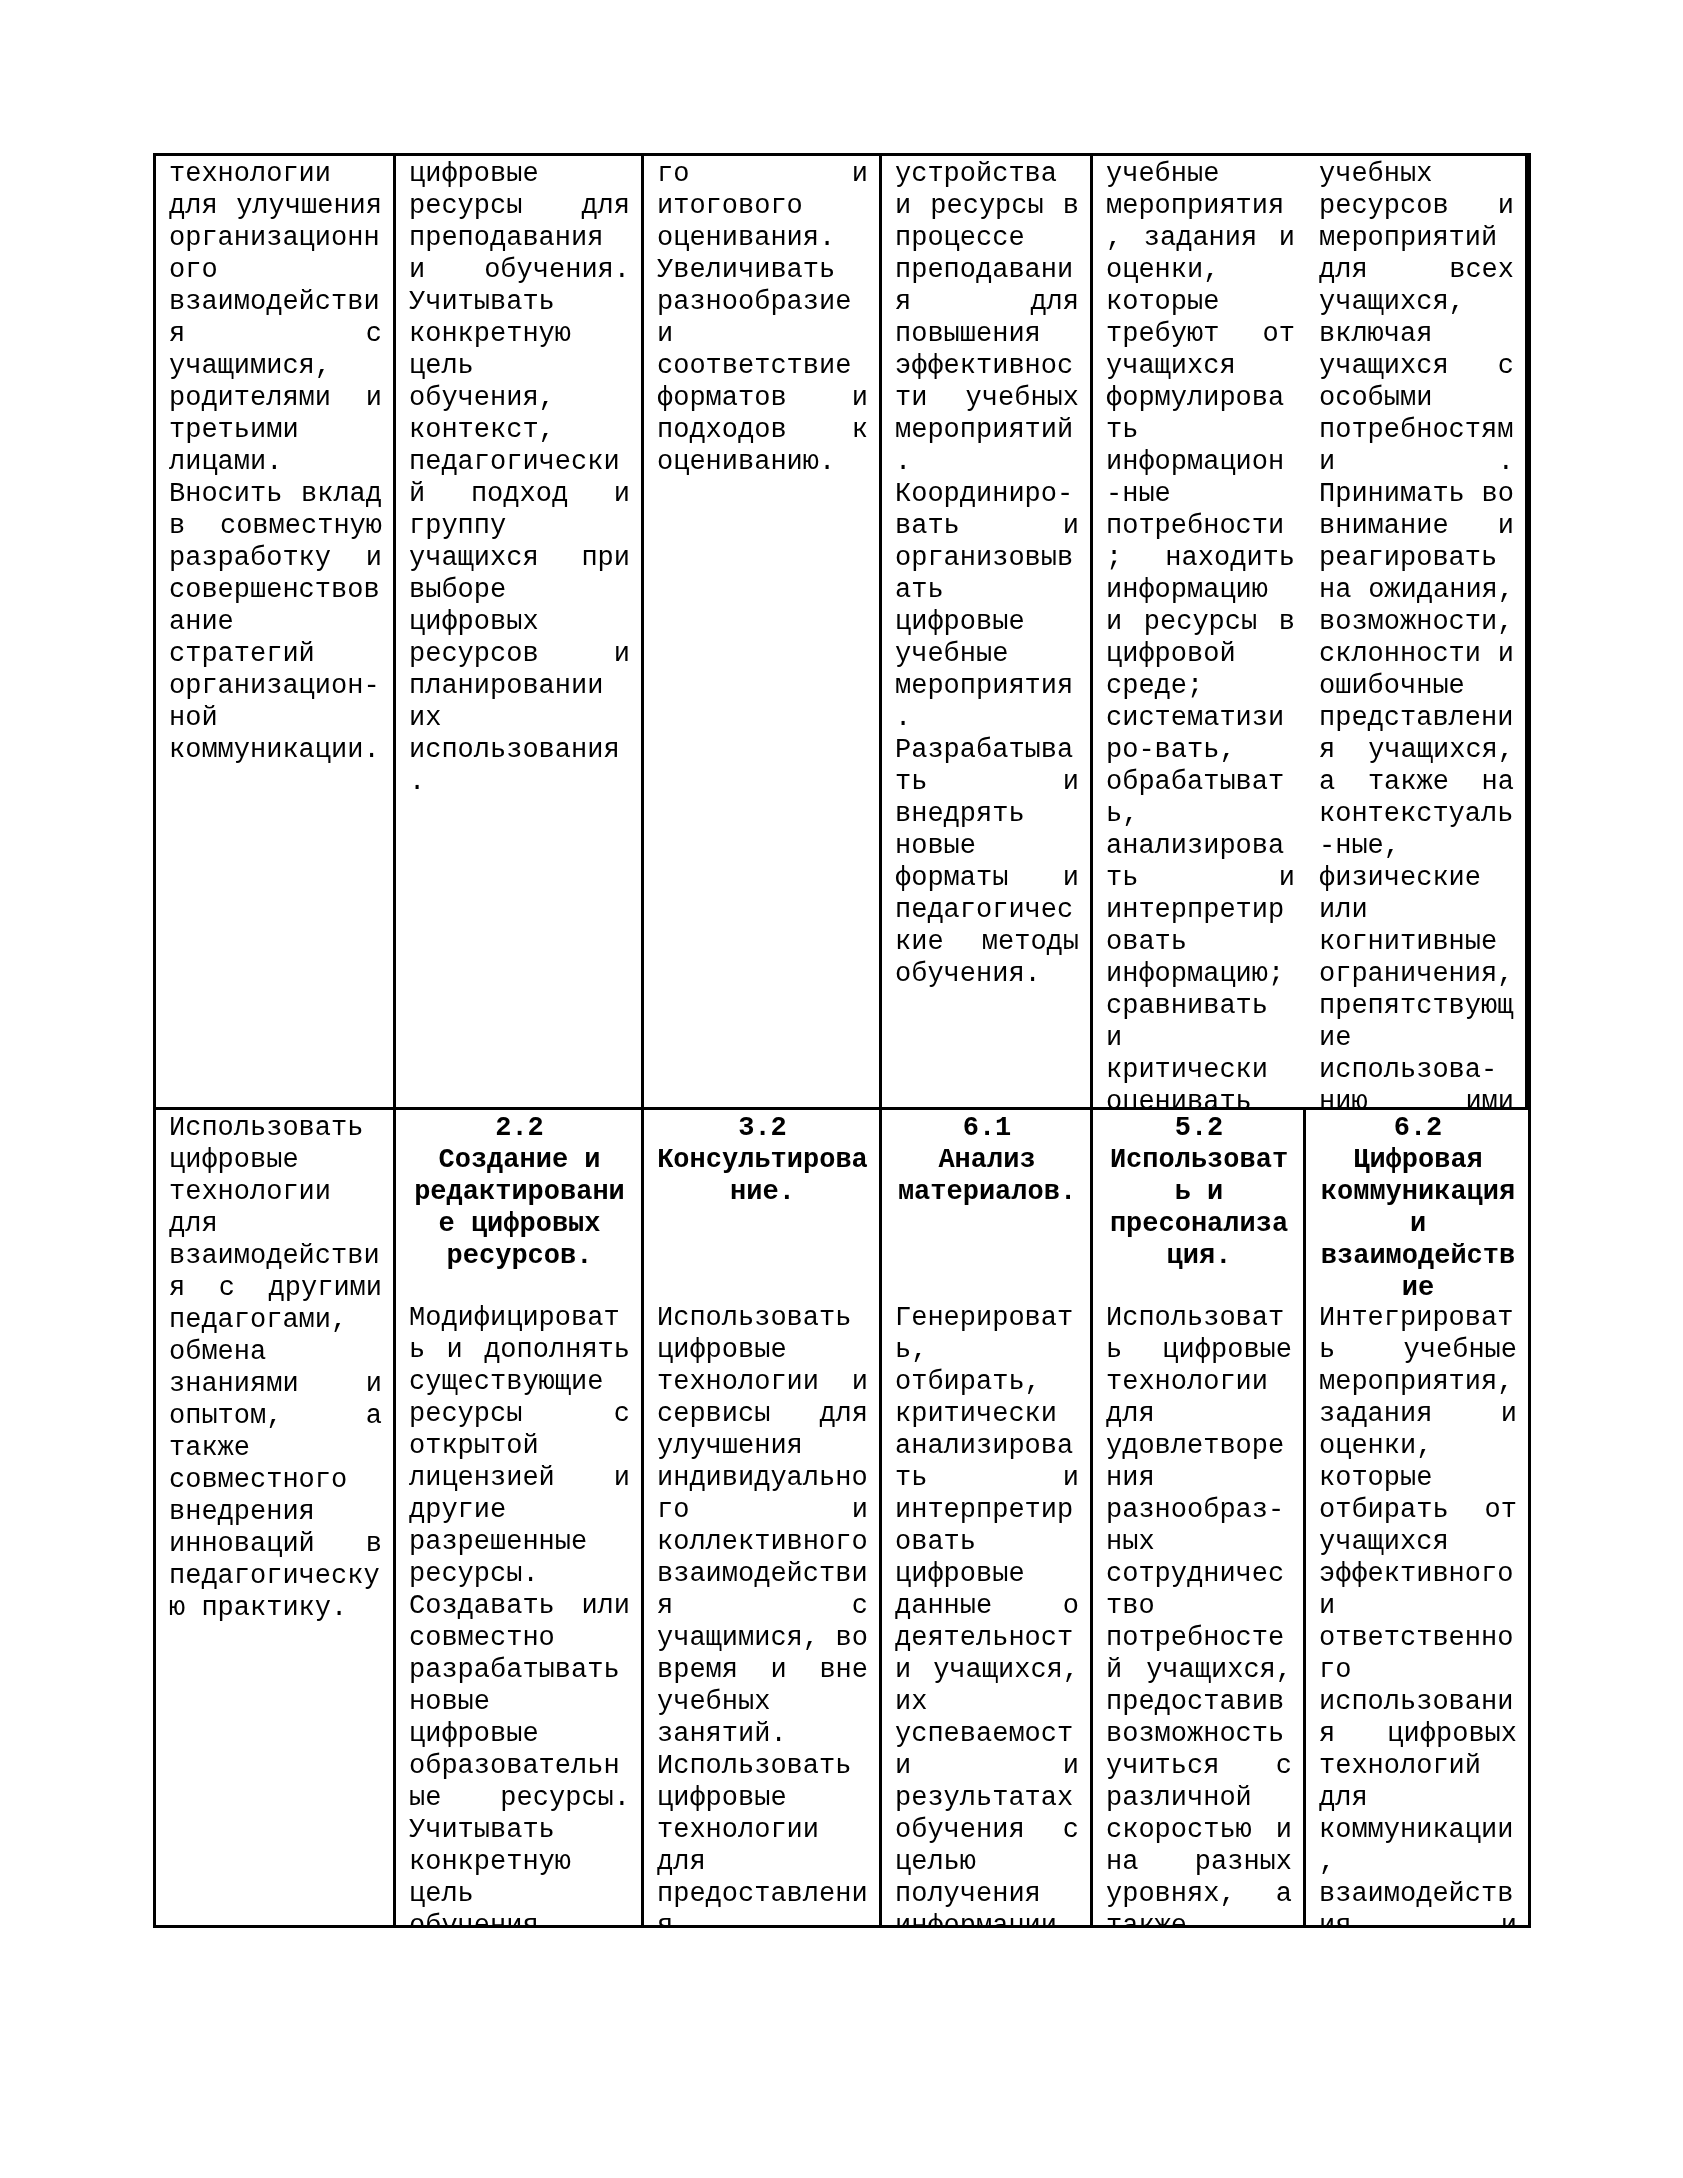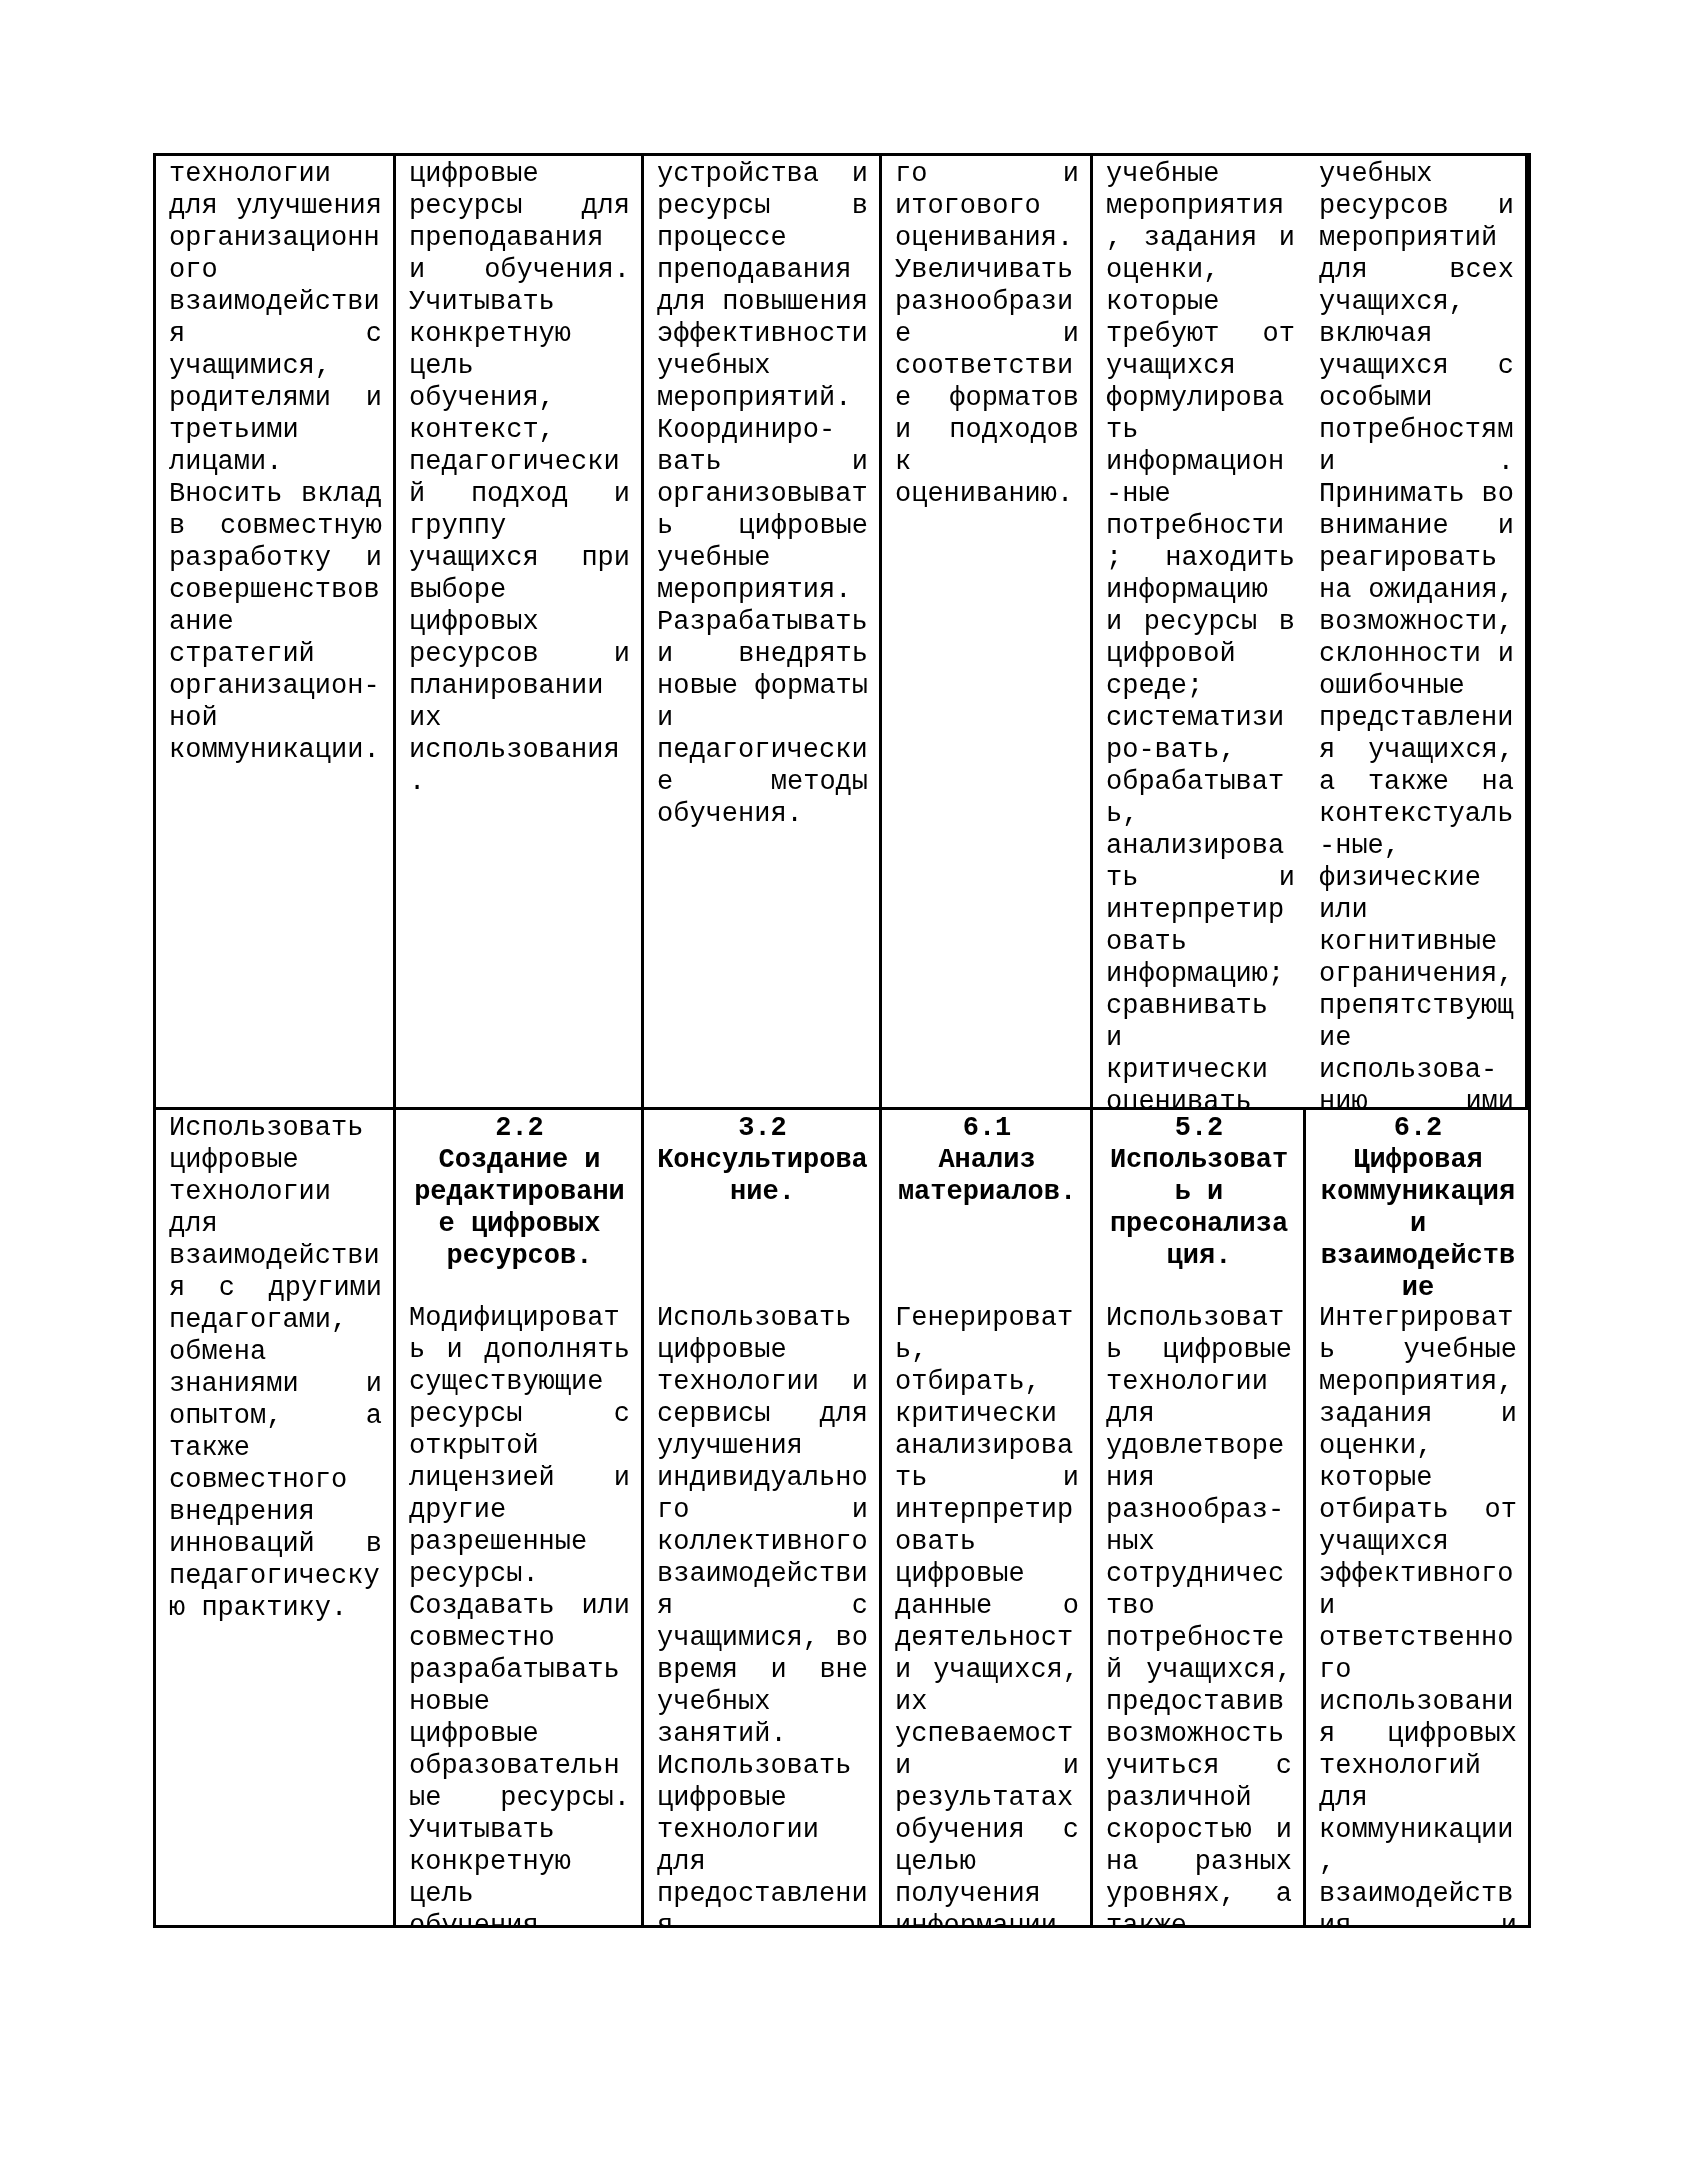--- a/index.html
+++ b/index.html
@@ -68,24 +68,24 @@
 
   <div class="doc-table">
 
     <div class="cell">
       <p class="cell-text">технологии для улучшения организационного взаимодействия с учащимися, родителями и третьими лицами. Вносить вклад в совместную разработку и совершенствование стратегий организацион-ной коммуникации.</p>
     </div>
     <div class="cell">
       <p class="cell-text">цифровые ресурсы для преподавания и обучения. Учитывать конкретную цель обучения, контекст, педагогический подход и группу учащихся при выборе цифровых ресурсов и планировании их использования.</p>
     </div>
     <div class="cell">
-      <p class="cell-text">устройства и ресурсы в процессе преподавания для повышения эффективности учебных мероприятий. Координиро-вать и организовывать цифровые учебные мероприятия. Разрабатывать и внедрять новые форматы и педагогические методы обучения.</p>
+      <p class="cell-text">го и итогового оценивания. Увеличивать разнообразие и соответствие форматов и подходов к оцениванию.</p>
     </div>
     <div class="cell">
-      <p class="cell-text">го и итогового оценивания. Увеличивать разнообразие и соответствие форматов и подходов к оцениванию.</p>
+      <p class="cell-text">устройства и ресурсы в процессе преподавания для повышения эффективности учебных мероприятий. Координиро-вать и организовывать цифровые учебные мероприятия. Разрабатывать и внедрять новые форматы и педагогические методы обучения.</p>
     </div>
     <div class="cell last-col">
       <p class="cell-text">учебные мероприятия, задания и оценки, которые требуют от учащихся формулировать информацион-ные потребности; находить информацию и ресурсы в цифровой среде; систематизиро-вать, обрабатывать, анализировать и интерпретировать информацию; сравнивать и критически оценивать достоверность и надежность информации и ее источников.</p>
     </div>
     <div class="cell">
       <p class="cell-text">учебных ресурсов и мероприятий для всех учащихся, включая учащихся с особыми потребностями . Принимать во внимание и реагировать на ожидания, возможности, склонности и ошибочные представления учащихся, а также на контекстуаль-ные, физические или когнитивные ограничения, препятствующие использова-нию ими цифровых технологий.</p>
     </div>
 
     <div class="cell row2">
       <p class="cell-text">Использовать цифровые технологии для взаимодействия с другими педагогами, обмена знаниями и опытом, а также совместного внедрения инноваций в педагогическую практику.</p>

